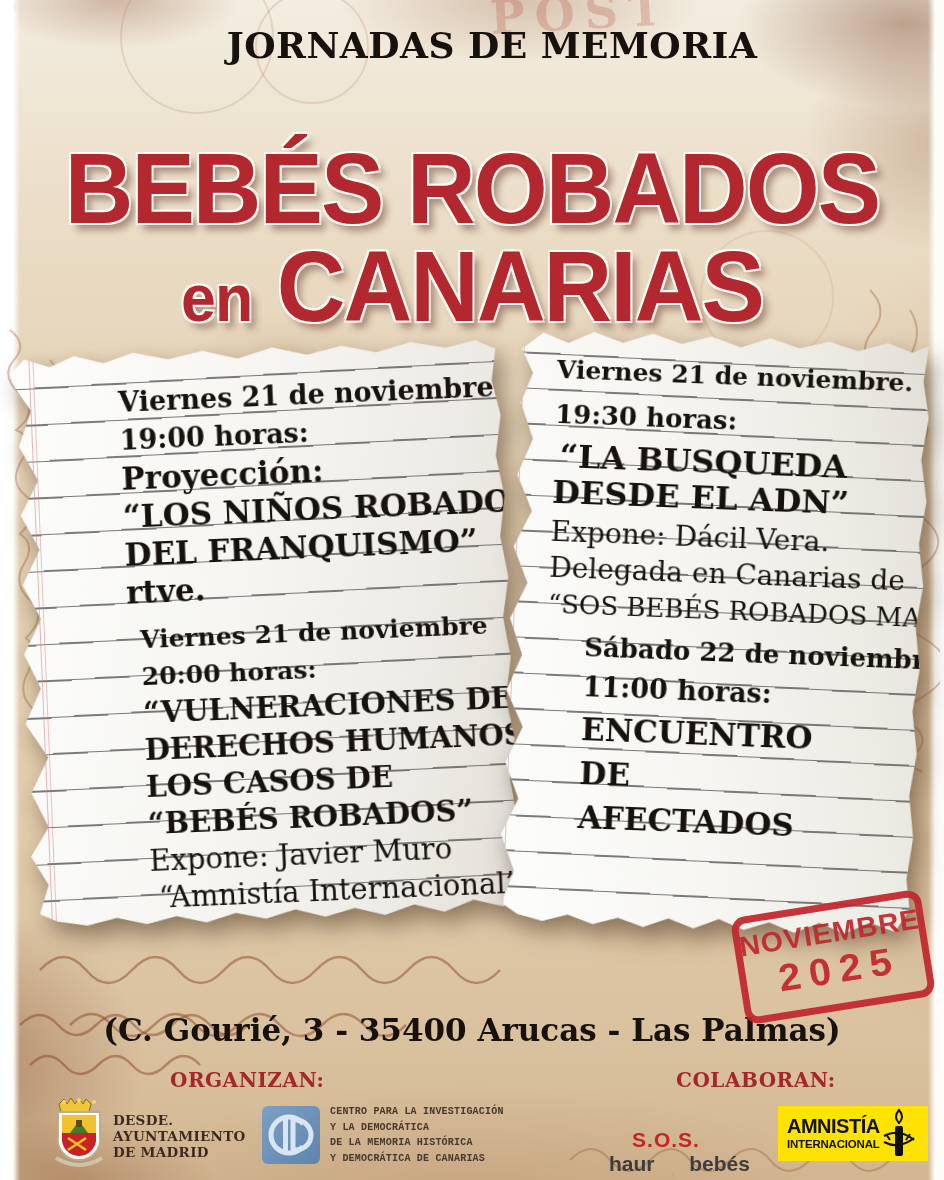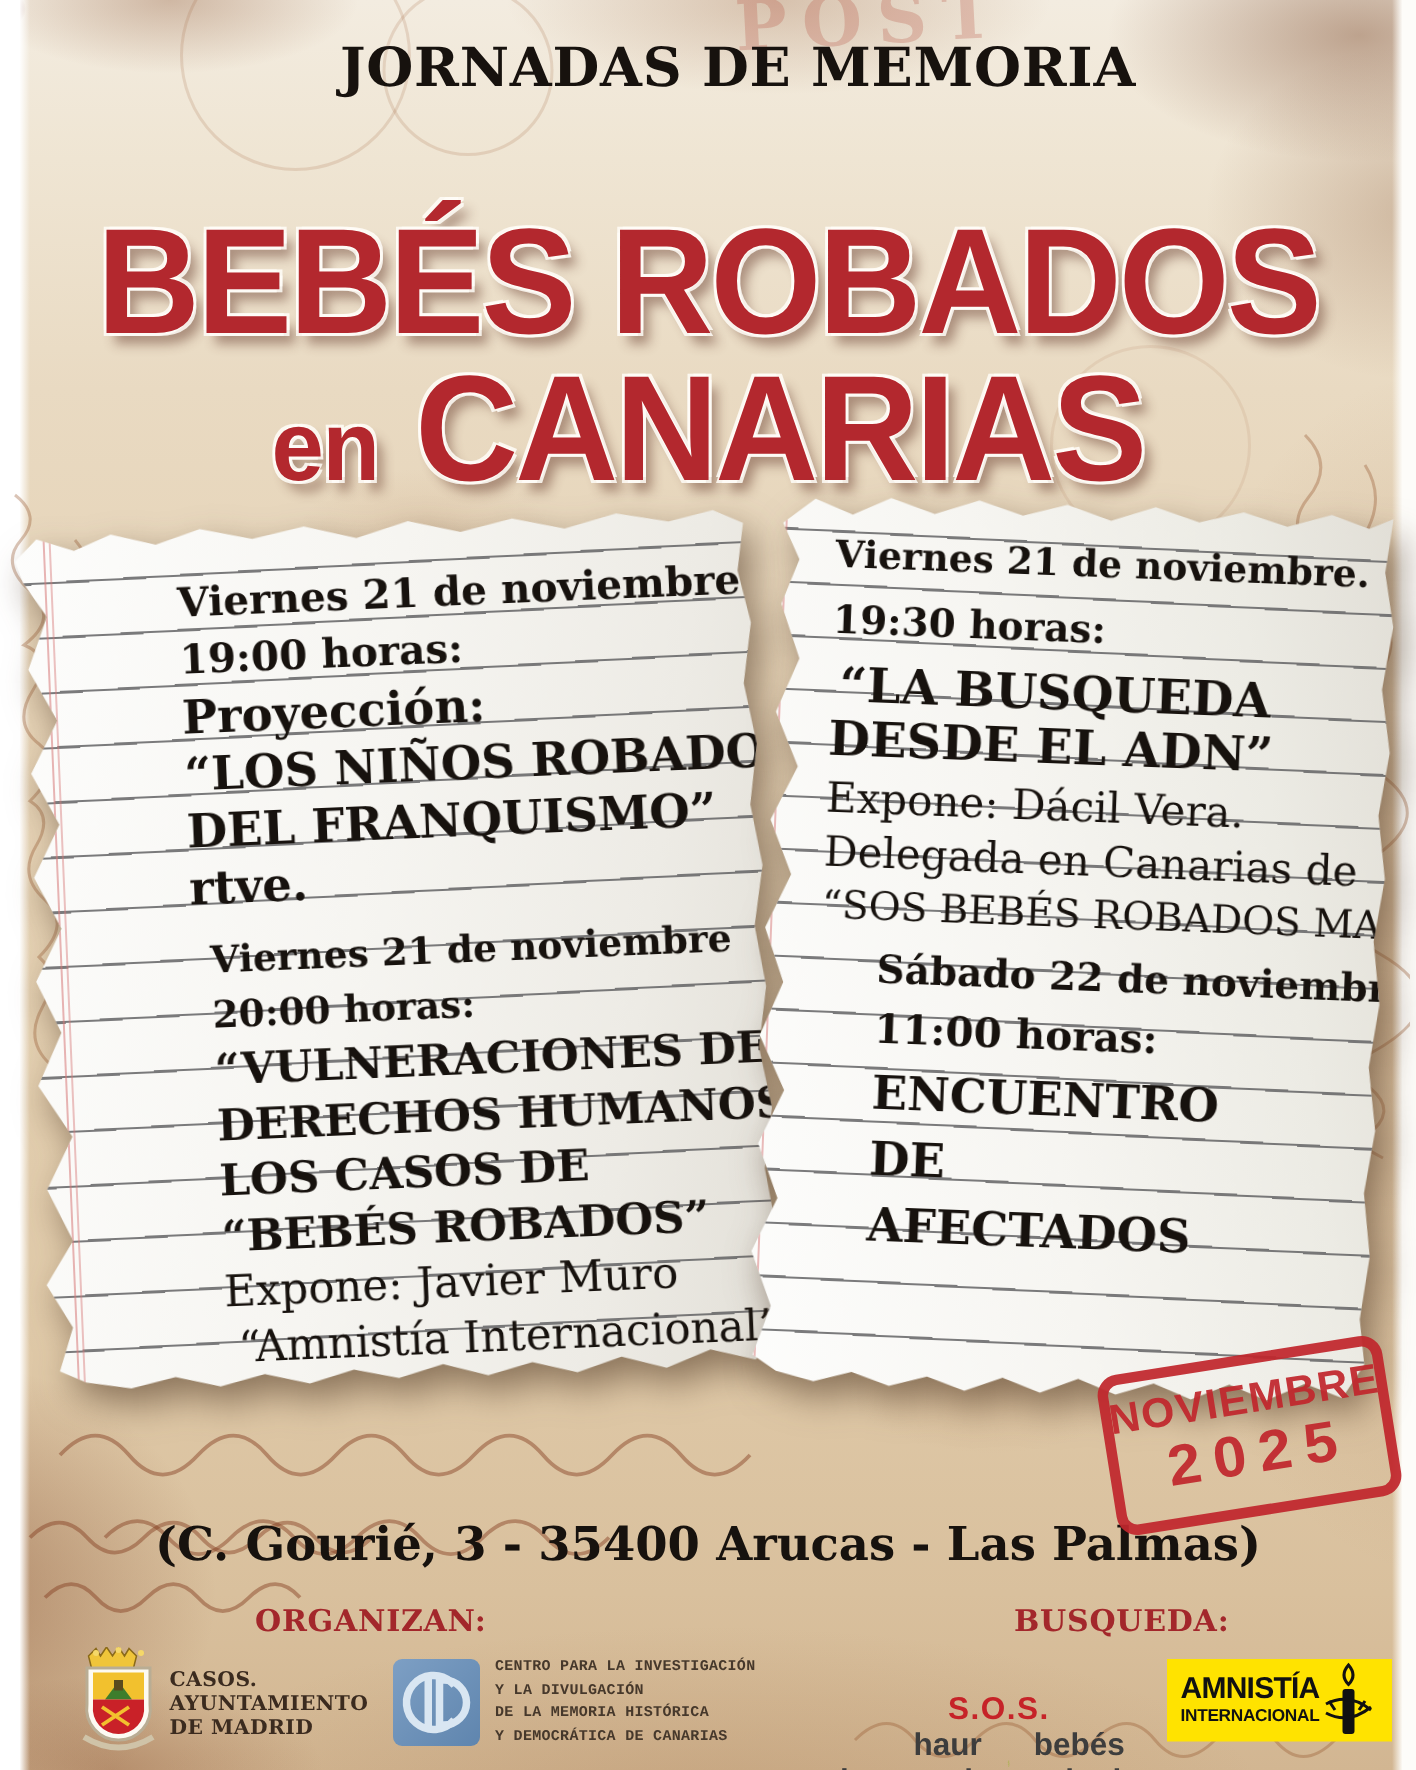--- a/index.html
+++ b/index.html
@@ -218,51 +218,51 @@
   </div>
 
   <div class="stamp">
     <div class="s1">NOVIEMBRE</div>
     <div class="s2">2025</div>
   </div>
 
   <div class="venue2">(C. Gourié, 3 - 35400 Arucas - Las Palmas)</div>
 
   <div class="seclabel organizan">ORGANIZAN:</div>
-  <div class="seclabel colaboran">BUSQUEDA:</div>
+  <div class="seclabel colaboran">COLABORAN:</div>
 
   <svg class="logo" style="left:50px;top:1098px;" width="58" height="72" viewBox="0 0 58 72">
     <path d="M9 6 l5 -5 3 5 4 -6 4 6 4 -6 4 6 3 -5 5 5 -2 8 H11 z" fill="#f0c53a" stroke="#8a6a1a" stroke-width="1"></path>
     <circle cx="14" cy="4" r="2" fill="#f5d869"></circle>
       <circle cx="29" cy="2" r="2" fill="#f5d869"></circle>
       <circle cx="44" cy="4" r="2" fill="#f5d869"></circle>
     <path d="M8 14 h42 v24 a21 21 0 0 1 -21 24 a21 21 0 0 1 -21 -24 z" fill="#fdfaf2" stroke="#b9ad94" stroke-width="2"></path>
     <path d="M12 17 h34 v18 h-34 z" fill="#f2c12e"></path>
     <path d="M20 35 l9 -12 9 12 z" fill="#3e7d2c"></path>
     <rect x="26" y="22" width="6" height="7" fill="#5a4a1e"></rect>
     <path d="M12 35 h34 v4 a17 17 0 0 1 -17 19 a17 17 0 0 1 -17 -19 z" fill="#c92128"></path>
     <path d="M18 40 l18 12 M36 40 l-18 12" stroke="#f2c12e" stroke-width="2.5"></path>
     <path d="M6 60 q23 14 46 0" fill="none" stroke="#cfc3a8" stroke-width="4"></path>
   </svg>
   <div class="logo arucas-text">
-    <div>CASOS.</div>
+    <div>DESDE.</div>
     <div>AYUNTAMIENTO</div>
     <div>DE MADRID</div>
   </div>
 
   <div class="logo cid-box">
     <svg width="58" height="58" viewBox="0 0 58 58">
       <circle cx="27" cy="29" r="18" fill="none" stroke="#d9e6f2" stroke-width="5" stroke-dasharray="88 28" transform="rotate(40 27 29)"></circle>
       <rect x="21" y="12" width="5" height="34" fill="#d9e6f2"></rect>
       <path d="M31 14 h3 a15 15 0 0 1 0 30 h-3 z" fill="none" stroke="#d9e6f2" stroke-width="5"></path>
     </svg>
   </div>
   <div class="logo cid-text">
     <div>CENTRO PARA LA INVESTIGACIÓN</div>
-    <div>Y LA DIVULGACIÓN</div>
+    <div>Y LA DEMOCRÁTICA</div>
     <div>DE LA MEMORIA HISTÓRICA</div>
     <div>Y DEMOCRÁTICA DE CANARIAS</div>
   </div>
 
   <div class="logo sos">
     <div class="sos-top">S.O.S.</div>
     <div class="sos-row">
       <div class="sos-col l">
         <div>haur</div>
         <div>lapurtuak</div>

